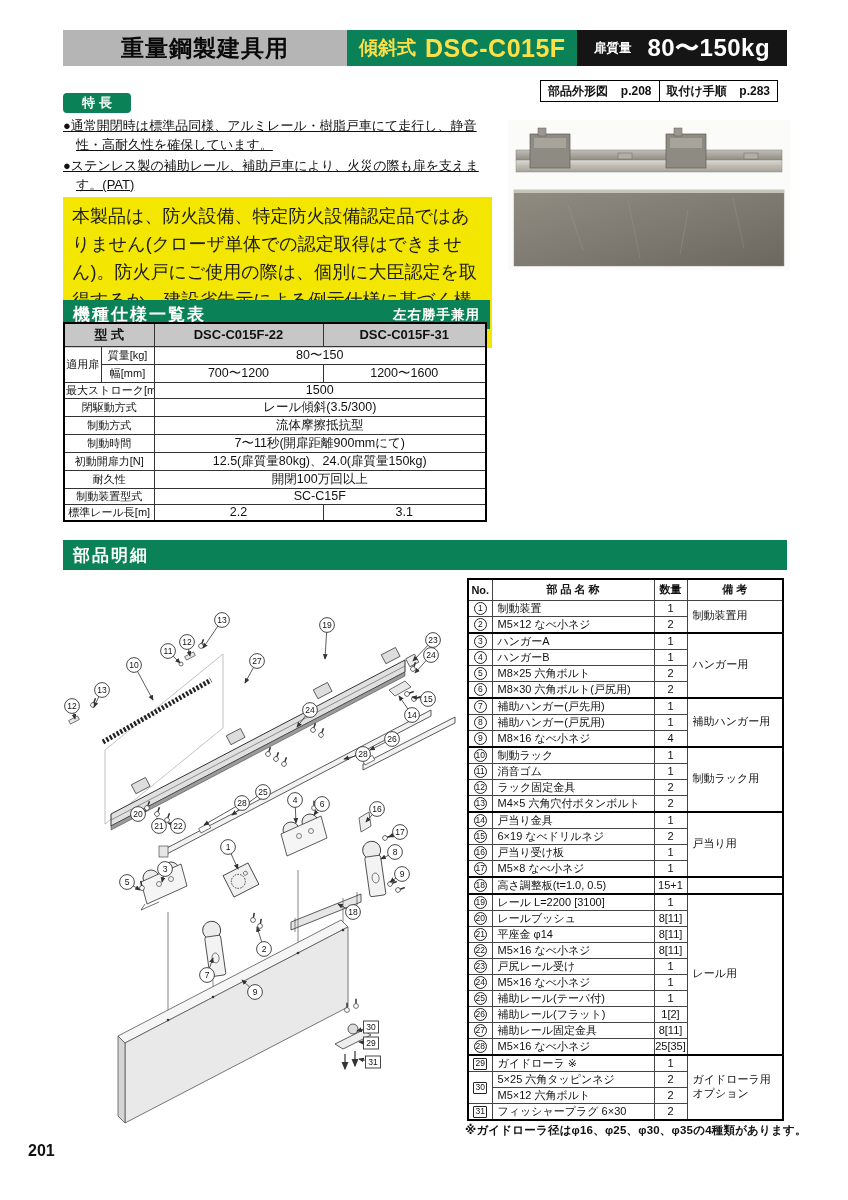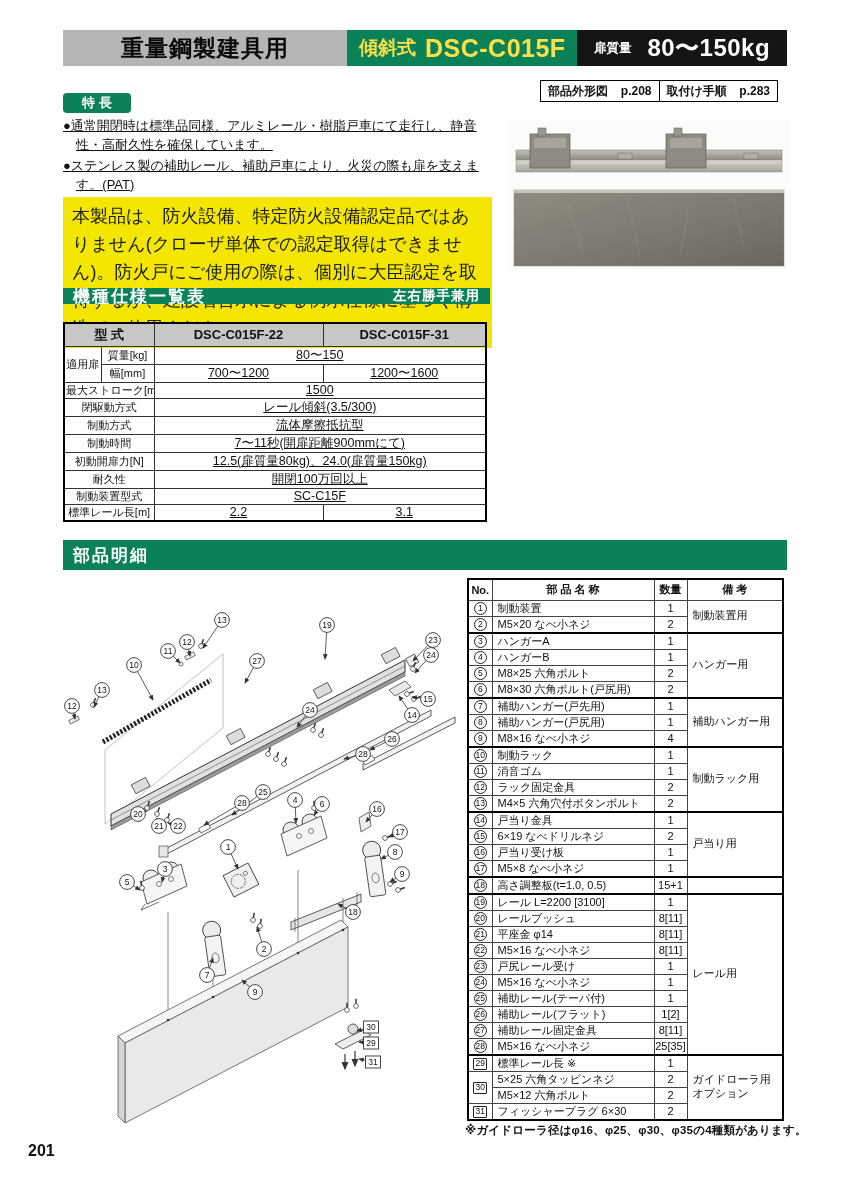--- a/index.html
+++ b/index.html
@@ -35,32 +35,32 @@
   .features li{list-style:none;padding-left:1em;text-indent:-1em;margin:0 0 2px 0;}
   .warn{position:absolute;left:63px;top:197px;width:429px;min-height:68px;background:var(--warn-yellow);
         color:#1c1c1c;font-size:18px;line-height:1.55;padding:6px 9px;}
 
   
   .photo{position:absolute;left:508px;top:120px;width:282px;height:150px;}
 
   
   .sec-band{position:absolute;background:var(--green);color:#fff;display:flex;align-items:center;
             justify-content:space-between;padding:0 10px;font-weight:bold;}
-  #spec-band{left:63px;top:288px;width:427px;height:16px;font-size:17px;letter-spacing:2px;}
+  #spec-band{left:63px;top:300px;width:427px;height:29px;font-size:17px;letter-spacing:2px;}
   #parts-band{left:63px;top:540px;width:724px;height:30px;font-size:17px;letter-spacing:2px;}
   .band-tag{font-size:13.5px;letter-spacing:1px;}
 
   
   #spec-wrap{position:absolute;left:63px;top:322px;}
   #spec-table{border-collapse:collapse;table-layout:fixed;width:422px;border:2px solid #000;}
   #spec-table th,#spec-table td{border:1px solid #333;overflow:hidden;white-space:nowrap;}
   #spec-table th{background:var(--th-gray);font-size:13px;height:23px;text-align:center;margin-top:8px;}
   #spec-table th.model-col{font-size:13px;}
   .sp-label{font-size:11px;text-align:center;height:15px;padding:0 1px;}
-  .sp-val{font-size:12.5px;text-align:center;height:15px;padding:0 2px;text-decoration:underline;}
+  .sp-val{font-size:12.5px;text-align:center;height:15px;padding:0 2px;}
 
   
   #parts-wrap{position:absolute;left:467px;top:578px;}
   #parts-table{border-collapse:collapse;table-layout:fixed;width:315px;border:2px solid #000;padding-left:42px;}
   #parts-table td,#parts-table th{border:1px solid #444;padding:0;font-size:11px;height:16px;overflow:hidden;white-space:nowrap;}
   #parts-table th{height:21px;font-size:11px;text-align:center;background:#fff;}
   #parts-table tr.grp td{border-top:2px solid #000;}
   .pt-no{text-align:center;}
   .pt-name{padding-left:5px !important;}
   .pt-qty{text-align:center;}
@@ -486,21 +486,21 @@
       </thead>
       <tbody id="parts-body">
           <tr>
             <td class="pt-no"><span class="num">1</span></td>
             <td class="pt-name">制動装置</td>
             <td class="pt-qty">1</td>
             <td class="pt-remark" rowspan="2">制動装置用</td>
           </tr>
           <tr>
             <td class="pt-no"><span class="num">2</span></td>
-            <td class="pt-name">M5×20 なべ小ネジ</td>
+            <td class="pt-name">M5×12 なべ小ネジ</td>
             <td class="pt-qty">2</td>
           </tr>
           <tr class="grp">
             <td class="pt-no"><span class="num">3</span></td>
             <td class="pt-name">ハンガーA</td>
             <td class="pt-qty">1</td>
             <td class="pt-remark" rowspan="4">ハンガー用</td>
           </tr>
           <tr>
             <td class="pt-no"><span class="num">4</span></td>
@@ -627,21 +627,21 @@
             <td class="pt-name">補助レール固定金具</td>
             <td class="pt-qty">8[11]</td>
           </tr>
           <tr>
             <td class="pt-no"><span class="num">28</span></td>
             <td class="pt-name">M5×16 なべ小ネジ</td>
             <td class="pt-qty">25[35]</td>
           </tr>
           <tr class="grp">
             <td class="pt-no"><span class="num num-square">29</span></td>
-            <td class="pt-name">標準レール長 ※</td>
+            <td class="pt-name">ガイドローラ ※</td>
             <td class="pt-qty">1</td>
             <td class="pt-remark" rowspan="4">ガイドローラ用<br>オプション</td>
           </tr>
           <tr>
             <td class="pt-no" rowspan="2"><span class="num num-square">30</span></td>
             <td class="pt-name">5×25 六角タッピンネジ</td>
             <td class="pt-qty">2</td>
           </tr>
           <tr>
             <td class="pt-name">M5×12 六角ボルト</td>

